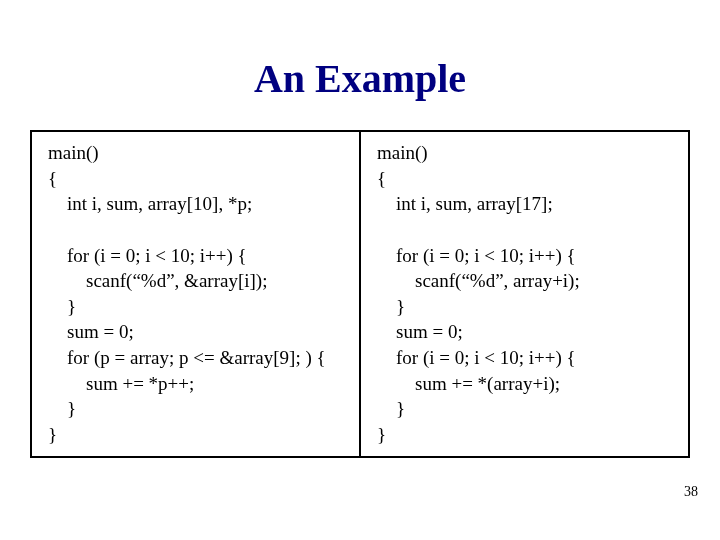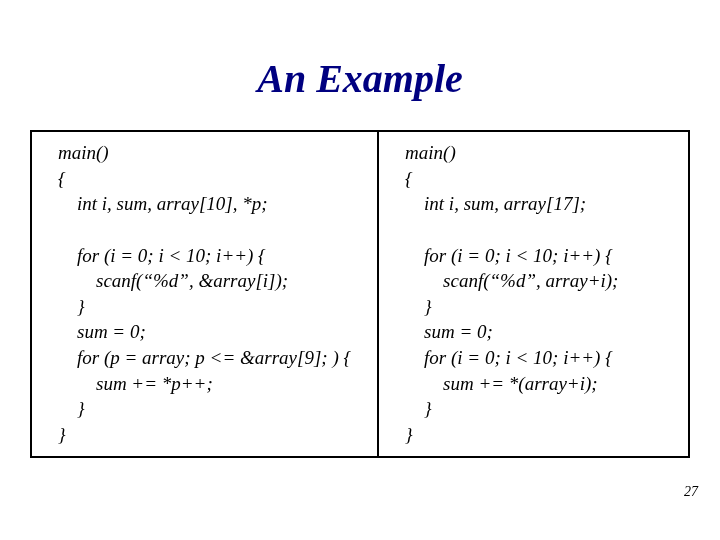--- a/index.html
+++ b/index.html
@@ -11,40 +11,39 @@
     font-family: "Times New Roman", Times, serif;
     position: relative;
     box-sizing: border-box;
   }
   .slide {
     width: 100%;
     height: 100%;
     padding: 40px 30px 30px 30px;
     box-sizing: border-box;
     position: relative;
-    font-style: italic;
   }
   .title {
     text-align: center;
     font-size: 40px;
     font-weight: bold;
     color: #000080;
     margin: 15px 0 28px 0;
   }
   .columns {
     display: flex;
     flex-direction: row;
     gap: 0;
     border: 2px solid #000;
     width: 100%;
     box-sizing: border-box;
   }
   .col {
     flex: 1;
-    padding: 8px 26px;
+    padding: 8px 16px;
     box-sizing: border-box;
   }
   .col-left {
     border-right: 2px solid #000;
   }
   .code {
     font-family: "Times New Roman", Times, serif;
     font-size: 19px;
     line-height: 1.35;
     color: #000;
@@ -89,15 +88,15 @@
 <span>        scanf(“%d”, array+i);</span>
 <span>    }</span>
 <span>    sum = 0;</span>
 <span>    for (i = 0; i &lt; 10; i++) {</span>
 <span>        sum += *(array+i);</span>
 <span>    }</span>
 <span>}</span></div>
     </div>
   </div>
 
-  <div class="pagenum">27</div>
+  <div class="pagenum">38</div>
 
 </div>
 
 </body></html>

